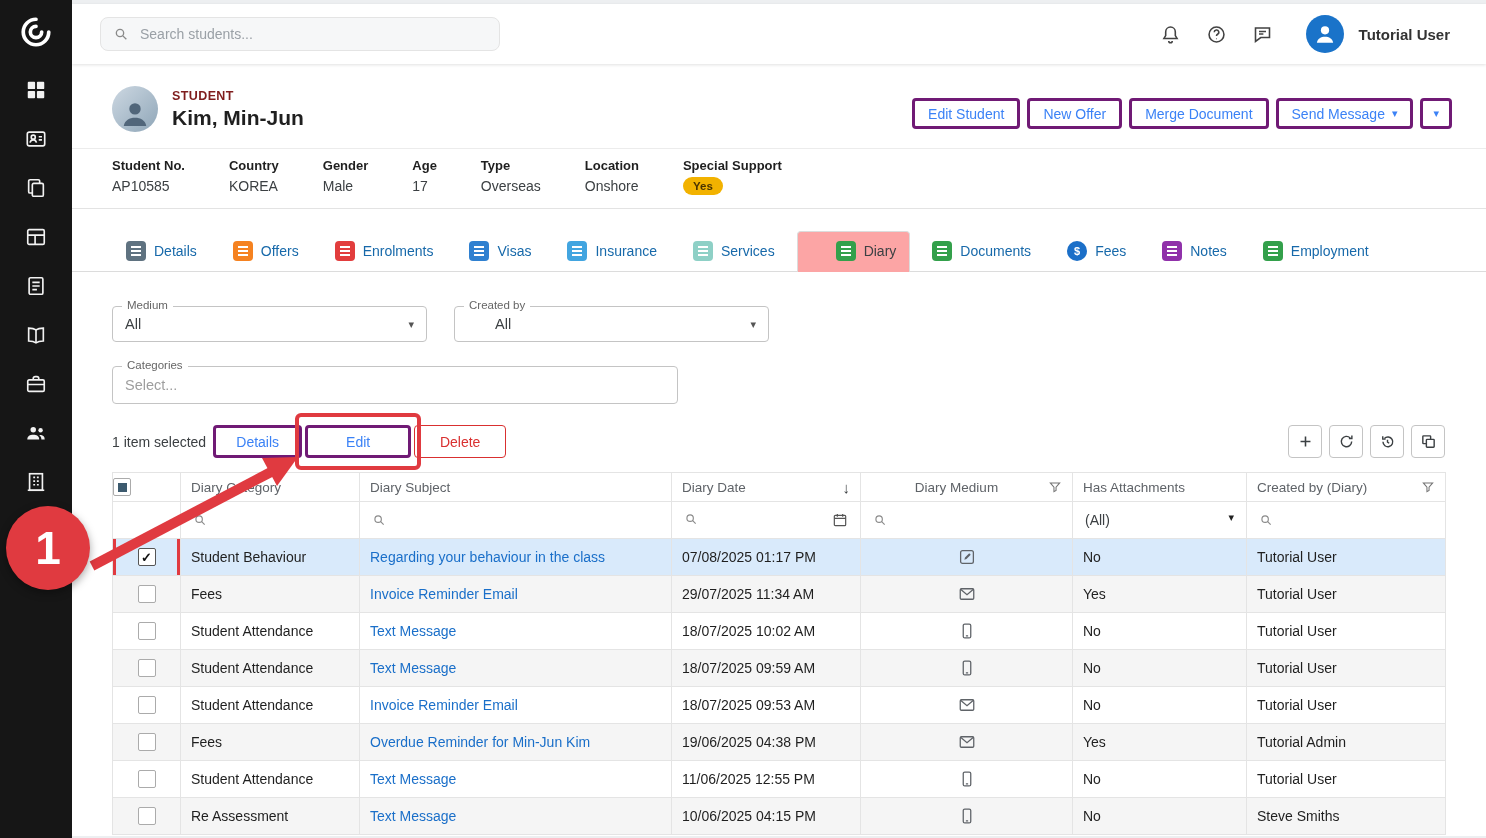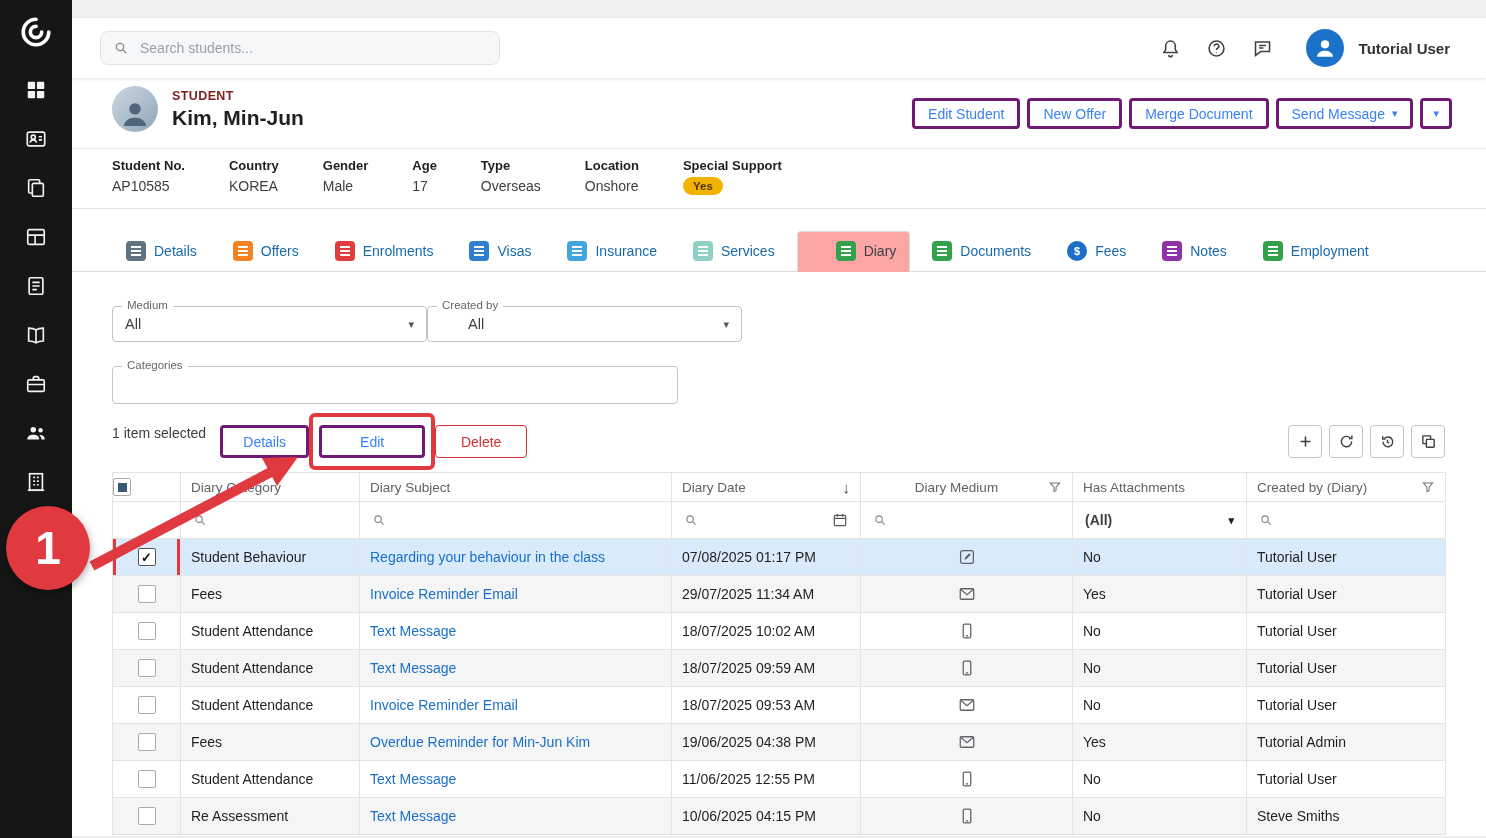--- a/index.html
+++ b/index.html
@@ -11,21 +11,21 @@
   
   .sidebar{position:absolute;left:0;top:0;width:72px;height:838px;background:#161616;z-index:10;
     display:flex;flex-direction:column;align-items:center;}
   .logo{margin-top:9px;width:46px;height:46px;display:flex;align-items:center;justify-content:center;color:#fff;cursor:pointer;}
   .logo .icon{width:34px;height:34px;}
   .side-nav{margin-top:24px;display:flex;flex-direction:column;gap:27px;align-items:center;}
   .side-item{width:22px;height:22px;color:#f2f2f2;cursor:pointer;}
   .side-icon{width:22px;height:22px;}
 
   
-  .topbar{position:absolute;left:72px;top:18px;width:1414px;height:60px;background:#fff;display:flex;
+  .topbar{position:absolute;left:72px;top:4px;width:1414px;height:60px;background:#fff;display:flex;
     align-items:center;box-shadow:0 1px 3px rgba(0,0,0,.12);z-index:5;}
   .searchbox{margin-left:28px;width:400px;height:34px;background:#f6f7f8;border:1px solid #e4e4e4;
     border-radius:8px;display:flex;align-items:center;padding:0 12px;gap:9px;}
   .searchbox .icon{width:16px;height:16px;color:#8a8a8a;}
   .searchbox input{border:none;outline:none;background:transparent;font:inherit;font-size:14px;color:#333;flex:1;}
   .searchbox input::placeholder{color:#9aa0a6;}
   .top-right{margin-left:auto;display:flex;align-items:center;gap:25px;padding-right:36px;}
   .top-icon{width:21px;height:21px;color:#424242;cursor:pointer;}
   .avatar{width:38px;height:38px;border-radius:50%;background:#1a73c9;color:#fff;display:flex;
     align-items:center;justify-content:center;margin-left:8px;cursor:pointer;}
@@ -74,48 +74,48 @@
   .tab-icon:empty::before{content:"";position:absolute;left:5px;right:5px;top:5px;height:2px;background:#fff;
     box-shadow:0 4px 0 #fff,0 8px 0 #fff;}
   .tab-icon.round{border-radius:50%;}
 
   
   .panel{padding:34px 41px 0 40px;}
   .filter-row{display:flex;align-items:center;}
   .field{position:relative;height:36px;border:1px solid #c4c4c4;border-radius:4px;display:flex;
     align-items:center;padding:0 12px;background:#fff;cursor:pointer;}
   .w315{width:315px;}
-  .gap27{padding-left:40px;}
+  .gap27{margin-left:27px;padding-left:40px;}
   .flabel{position:absolute;top:-8px;left:9px;background:#fff;padding:0 5px;font-size:11.5px;color:#666;}
   .fvalue{flex:1;font-size:14.5px;color:#3c4043;}
   .placeholder{color:#9e9e9e;}
   .field .caret{color:#555;}
   .filter-buttons{margin-left:auto;display:flex;gap:9px;}
   .categories{width:566px;height:38px;margin-top:24px;}
 
   
-  .toolbar{display:flex;align-items:flex-start;margin-top:21px;gap:10px;}
+  .toolbar{display:flex;align-items:center;margin-top:21px;gap:3px;}
   .sel-text{font-size:14px;color:#3c4043;margin-right:4px;}
   .rel{position:relative;display:inline-flex;}
   .spacer{flex:1;}
   .tool-icons{display:flex;gap:7px;}
   .icon-btn{width:34px;height:33px;border:1px solid #c4c4c4;border-radius:4px;background:#fff;color:#3c4043;
     display:flex;align-items:center;justify-content:center;cursor:pointer;padding:0;}
   .icon-btn .icon{width:17px;height:17px;}
 
   
   .grid{border-collapse:collapse;table-layout:fixed;width:1333px;margin-top:14px;background:#fff;}
   .grid th,.grid td{border:1px solid #e4e4e4;overflow:hidden;white-space:nowrap;}
   .grid thead th{height:29px;padding:0 10px;font-weight:400;font-size:13.5px;color:#5f6368;text-align:left;background:#fff;}
   .hcell{display:flex;align-items:center;gap:6px;}
   .center-label{flex:1;text-align:center;}
   .sort{color:#3c4043;font-size:15px;margin-left:auto;cursor:pointer;}
   .funnel{width:14px;height:14px;color:#757575;margin-left:auto;cursor:pointer;}
   .filter-tr td{height:37px;padding:0 12px;}
-  .fcell{display:flex;align-items:center;font-weight:bold;}
+  .fcell{display:flex;align-items:flex-start;}
   .fcell.between{justify-content:space-between;}
   .mag-sm{width:14px;height:14px;color:#8a8a8a;cursor:pointer;}
   .cal{width:16px;height:16px;color:#555;cursor:pointer;}
   .aval{font-size:14px;color:#3c4043;cursor:pointer;}
   .grid tbody td{height:37px;padding:0 10px;font-size:14px;color:#1f1f1f;}
   .grid tbody tr:nth-child(even) td{background:#f5f5f5;}
   .grid tbody tr.selected td{background:#d9eafb;}
   .c-check{text-align:center;padding:0 !important;position:relative;}
   .cbx{display:inline-flex;width:18px;height:18px;border:1px solid #ababab;border-radius:2px;background:#fff;
     align-items:center;justify-content:center;font-size:13px;font-weight:700;color:#111;cursor:pointer;vertical-align:middle;}
@@ -365,20 +365,21 @@
         <span class="caret">▾</span>
       </div>
       <div class="field w315 gap27">
         <span class="flabel">Created by</span>
         <span class="fvalue">All</span>
         <span class="caret">▾</span>
       </div>
     </div>
     <div class="field categories">
       <span class="flabel">Categories</span>
+      <span class="fvalue placeholder">Select...</span>
     </div>
 
     <div class="toolbar">
       <span class="sel-text">1 item selected</span>
       <button class="btn btn-outline btn-details">Details</button>
       <span class="rel">
         <button class="btn btn-outline btn-edit">Edit</button>
         <span class="anno-box edit-anno"></span>
       </span>
       <button class="btn btn-danger">Delete</button>

